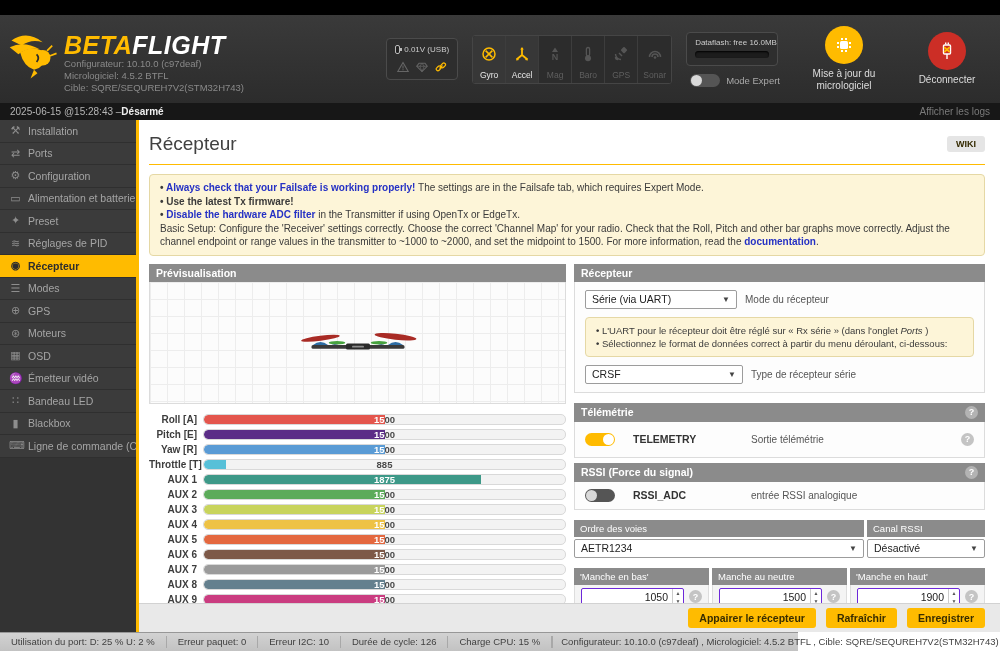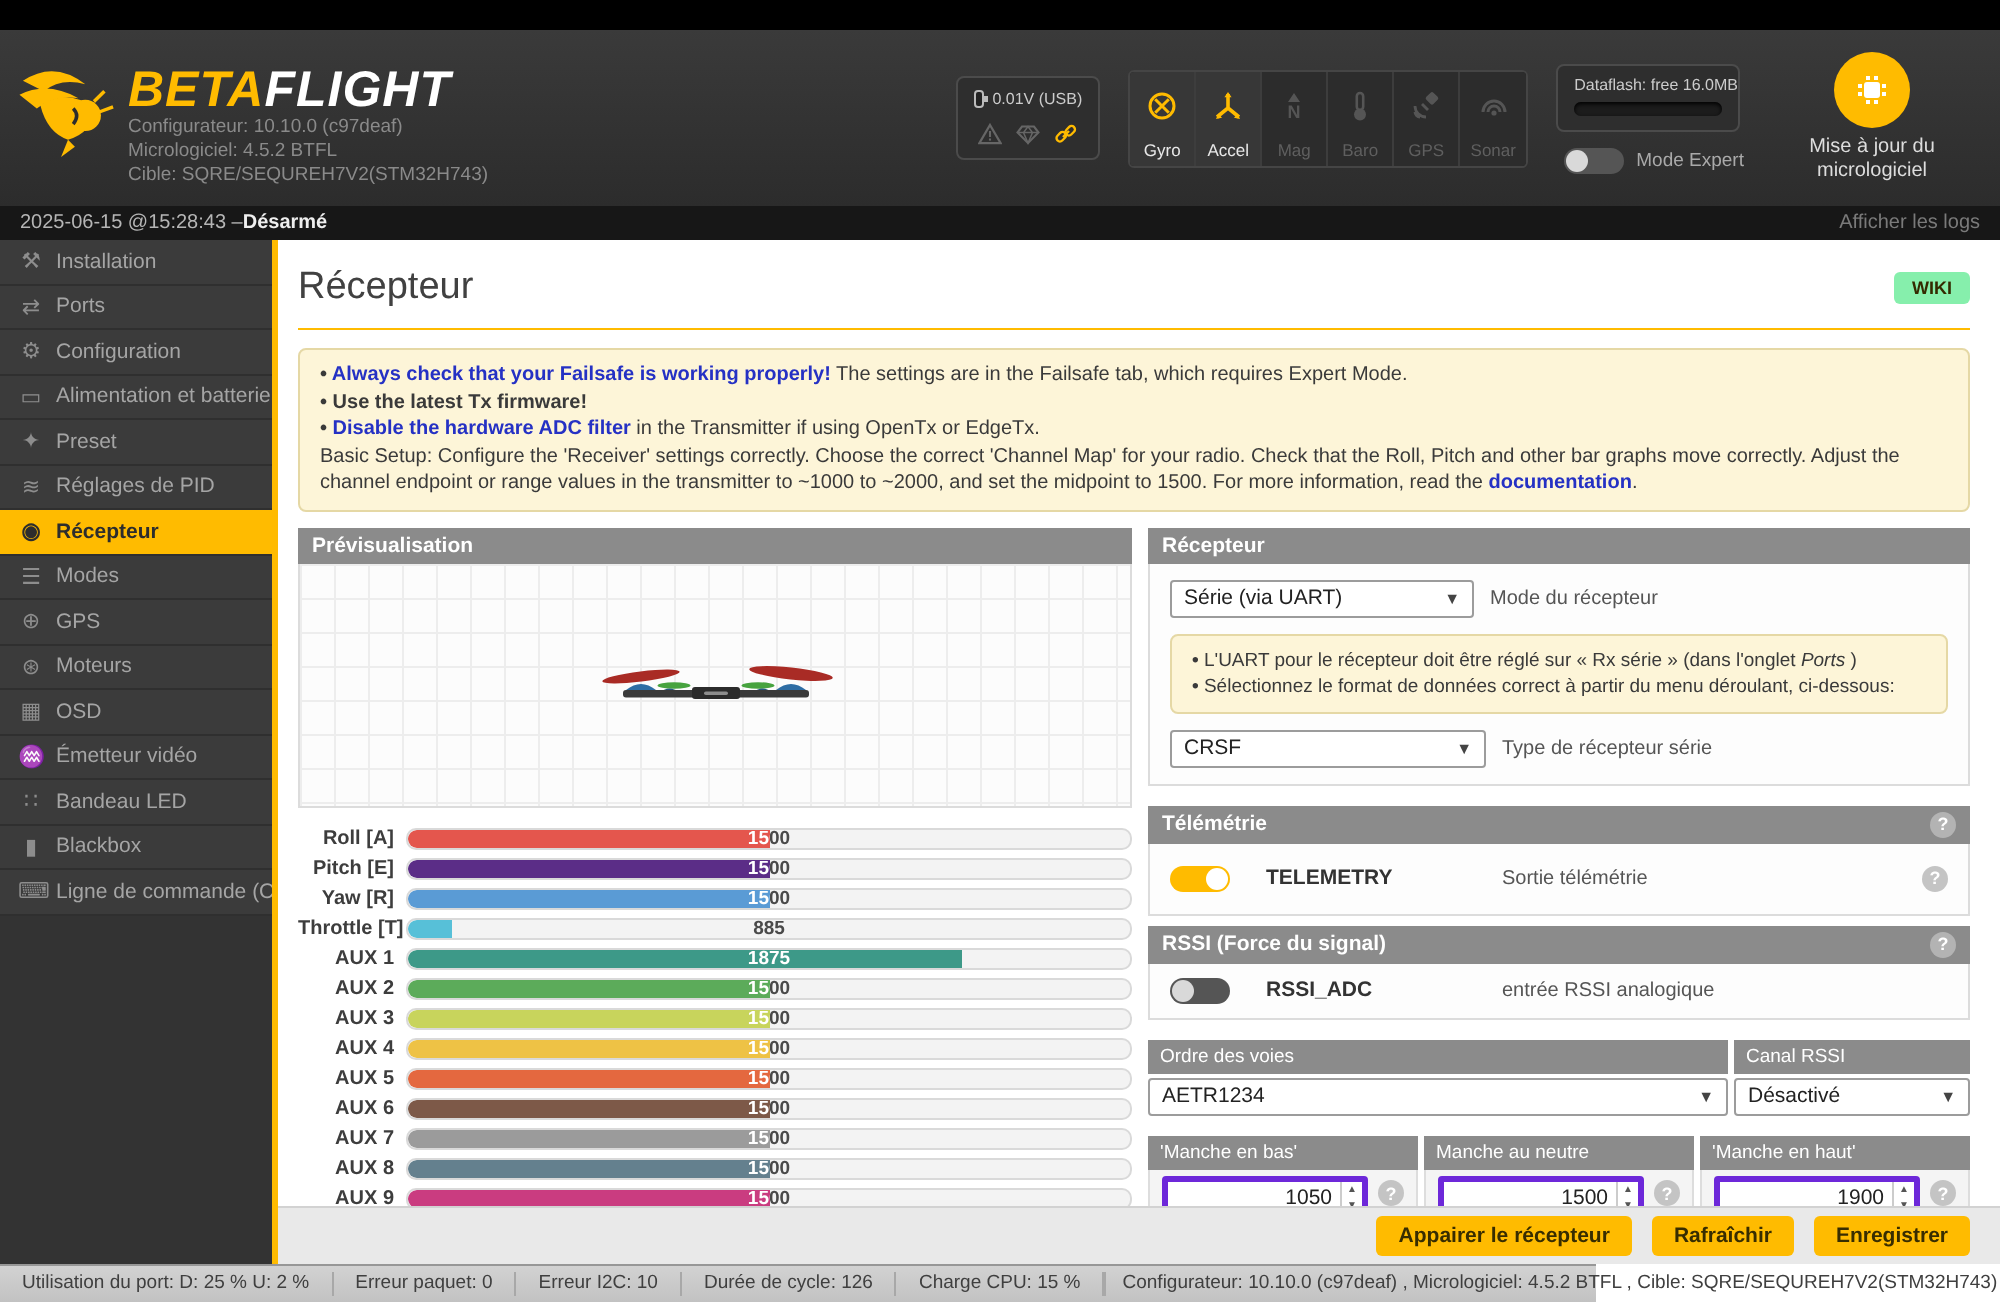--- a/index.html
+++ b/index.html
@@ -62,21 +62,21 @@
   .side-item .si-label { font-size:10.5px; color:#a5a5a5; white-space:nowrap; }
   .side-item.active { background:#ffbb00; }
   .side-item.active .si-icon, .side-item.active .si-label { color:#2d2d2d; font-weight:bold; }
   .side-fill { flex:1; background:#333; }
   .content-border { width:3px; background:#ffbb00; }
   .content { flex:1; background:#fff; position:relative; overflow:hidden; }
   .content-scroll { position:absolute; top:0; left:0; right:0; bottom:29px; overflow:hidden; }
 
   .page-head { display:flex; align-items:center; padding:13px 15px 0 10px; }
   .page-title { font-size:19px; color:#414141; font-weight:normal; }
-  .wiki-btn { margin-left:auto; background:#86efac; color:#342a00; font-size:9px; font-weight:bold;
+  .wiki-btn { margin-left:auto; background:#e5e5e5; color:#342a00; font-size:9px; font-weight:bold;
     padding:3px 9px; border-radius:3px; cursor:pointer;text-align:center; }
   .title-rule { height:1px; background:#ffbb00; margin:9px 15px 0 10px; }
 
   .note { background:#fdf5d8; border:1px solid #e5d8a5; border-radius:4px; padding:6px 10px;
     font-size:10px; color:#3a3a3a; line-height:13.5px; }
   .main-note { margin:9px 15px 8px 10px; }
   .note .lnk { color:#2531c4; font-weight:bold; cursor:pointer; }
   .note .bld { font-weight:bold; }
   .note .itl { font-style:italic; }
 
@@ -124,21 +124,21 @@
   .map-col { display:flex; flex-direction:column; }
   .map-col.grow { flex:1; } .map-col.rssi { width:118px; }
   .grid-hdr { background:#8b8b8b; color:#fff; font-size:9.5px; padding:3px 6px; white-space:nowrap; }
   .grid-body { background:#f4f4f4; border:1px solid #ddd; border-top:none; padding:3px 6px;
     display:flex; align-items:center; gap:5px; }
   .map-col .select { flex:1; margin:0; }
   .grid-body.bare { background:#fff; border:none; padding:2px 0 0; }
 
   .set-grid { display:flex; gap:3px; margin-top:10px; }
   .set-col { flex:1; display:flex; flex-direction:column; }
-  .spinner { flex:1; background:#fff; border:3px solid #6d28d9; border-radius:2px; height:18px;
+  .spinner { flex:1; background:#fff; border:1px solid #6d28d9; border-radius:2px; height:18px;
     display:flex; align-items:stretch; }
   .spin-val { flex:1; text-align:right; font-size:10.5px; color:#222; line-height:16px; padding-right:4px; }
   .spin-btns { width:11px; border-left:1px solid #ccc; display:flex; flex-direction:column; cursor:pointer; }
   .spin-btns span { flex:1; font-size:5px; color:#555; text-align:center; line-height:8px; }
 
   .content-toolbar { position:absolute; left:0; right:0; bottom:0; height:29px; background:#e9e9e9;
     border-top:1px solid #d2d2d2; display:flex; align-items:center; justify-content:flex-end; gap:10px; padding-right:15px; }
   .tb-btn { background:#ffbb00; border-radius:3px; font-size:10.5px; font-weight:bold; color:#382d00;
     padding:4px 11px; cursor:pointer; }
 
@@ -269,20 +269,32 @@
                 <rect x="7" y="3" width="2" height="2"></rect>
                 <rect x="11" y="3" width="2" height="2"></rect>
                 <rect x="7" y="15" width="2" height="2"></rect>
                 <rect x="11" y="15" width="2" height="2"></rect>
               </g>
           </svg>
         </div>
         <div class="rb-label">Mise à jour du micrologiciel</div>
       </div>
 
+      <div class="round-btn" style="width:78px">
+        <div class="rb-circle red">
+          <svg viewBox="0 0 20 20" width="20" height="20">
+            <rect x="6.5" y="4" width="7" height="9" rx="1" fill="none" stroke="#fff" stroke-width="1.4"></rect>
+            <rect x="8" y="1.5" width="1.4" height="2" fill="#fff"></rect>
+              <rect x="10.6" y="1.5" width="1.4" height="2" fill="#fff"></rect>
+            <path d="M10 13 V18" stroke="#fff" stroke-width="1.4"></path>
+            <path d="M7.2 6.2 L12.8 11.2 M12.8 6.2 L7.2 11.2" stroke="#ffbb00" stroke-width="1.8"></path>
+          </svg>
+        </div>
+        <div class="rb-label">Déconnecter</div>
+      </div>
     </div>
   </div>
 
   <div class="logbar">
     <span>2025-06-15 @15:28:43 – </span>
     <span class="armed">Désarmé</span>
     <span class="show-logs">Afficher les logs</span>
   </div>
 
   <div class="workspace">

